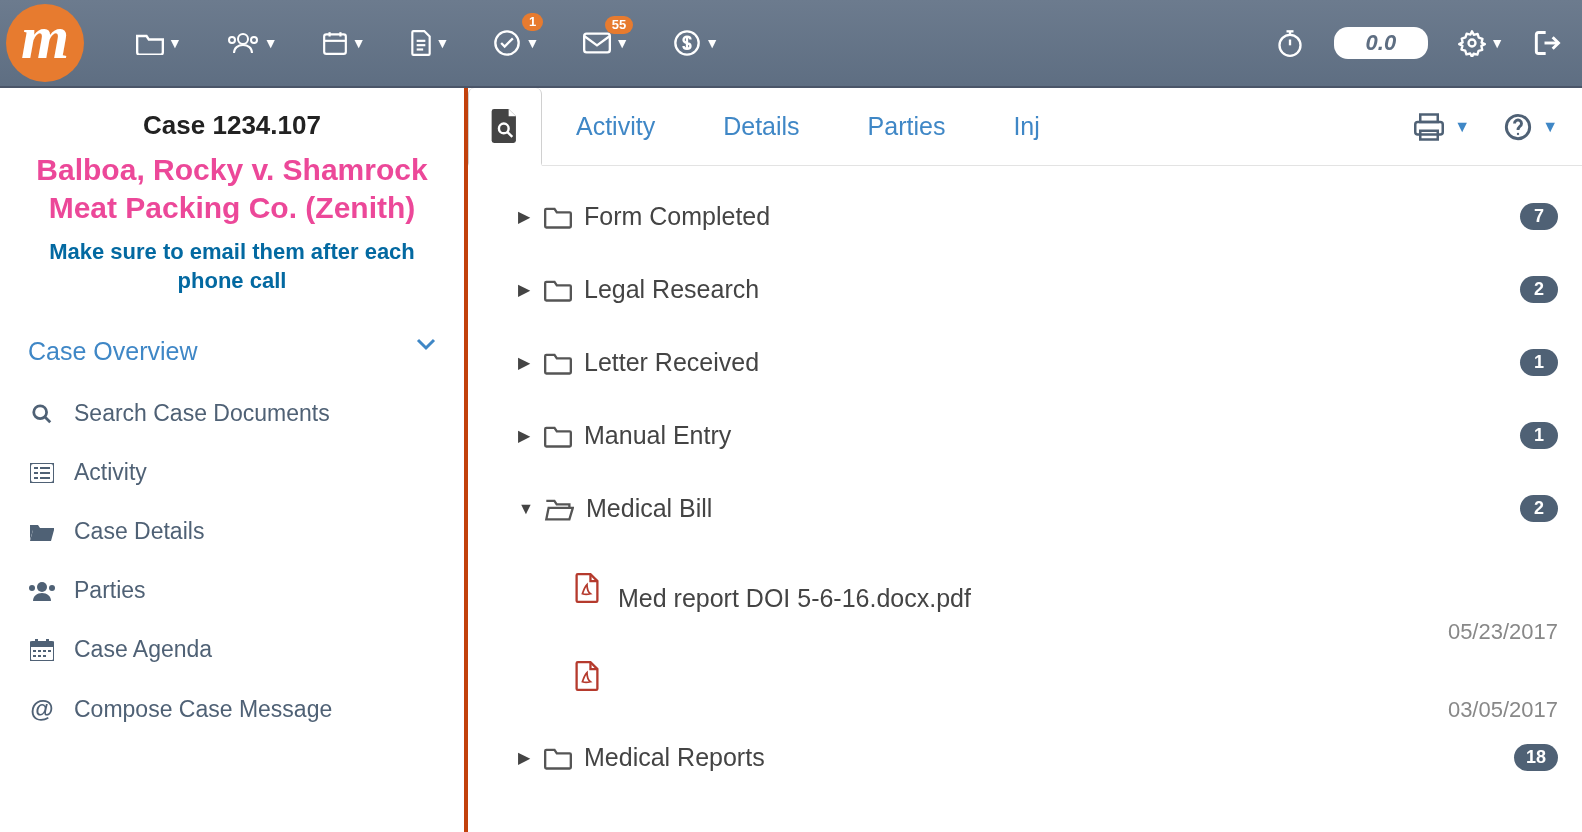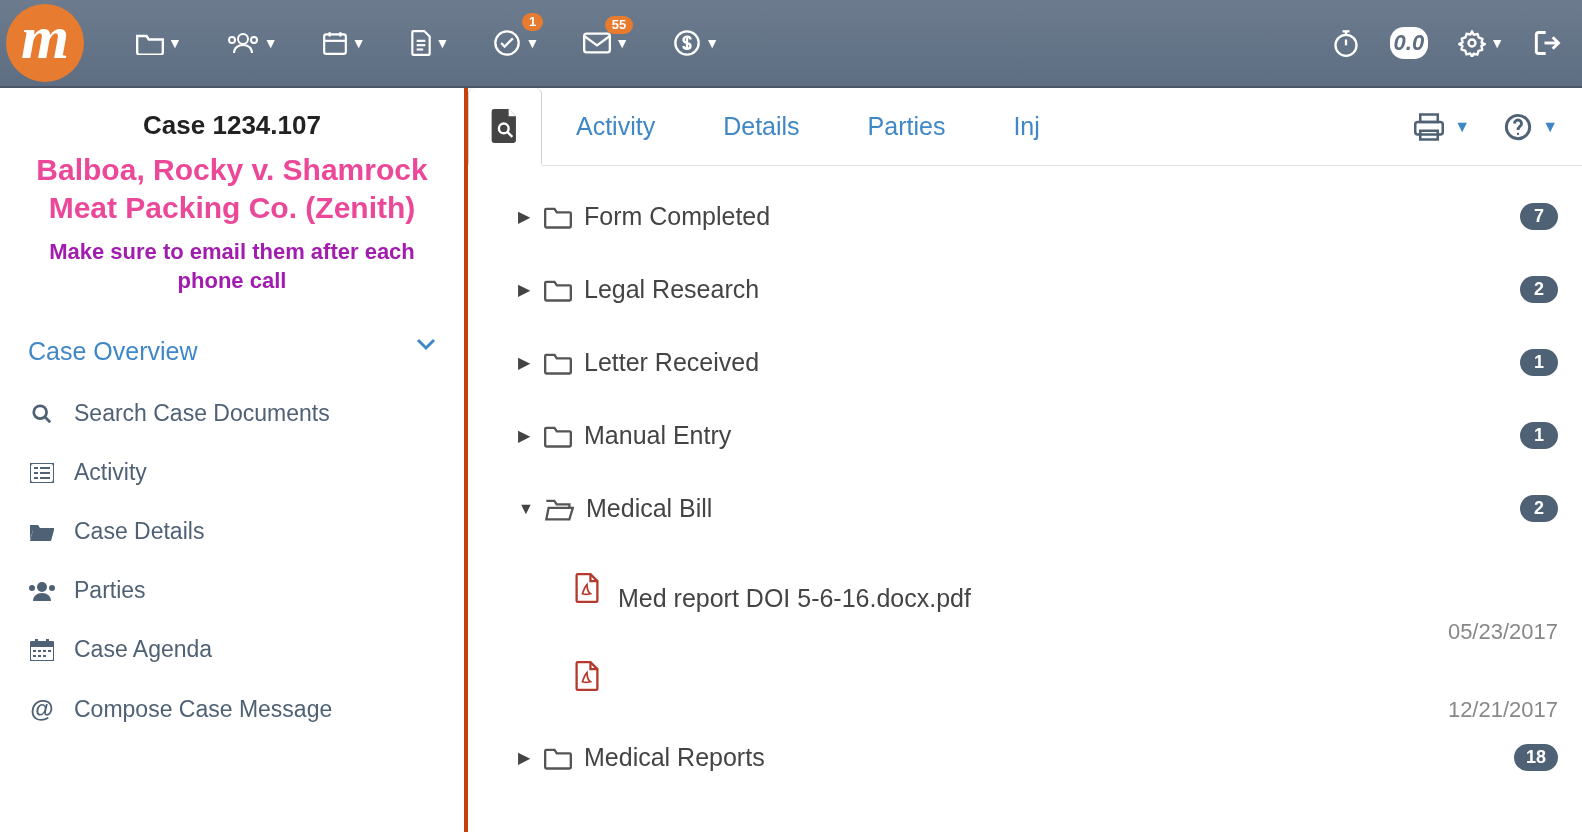--- a/index.html
+++ b/index.html
@@ -6,28 +6,28 @@
   body { font-family: "Helvetica Neue", Arial, sans-serif; background: #fff; width: 1582px; height: 832px; overflow: hidden; color: #4a4a4a; }
 
   
   .topbar { background: linear-gradient(to bottom, #6c7b8e, #5e6e82); height: 88px; display: flex; align-items: center; padding: 0 20px 0 0; border-bottom: 2px solid #4a5568; }
   .logo { width: 78px; height: 78px; background: #e77b2f; border-radius: 50%; display: flex; align-items: center; justify-content: center; margin-left: 6px; font-family: "Brush Script MT", cursive; font-size: 62px; color: #fff; font-style: italic; font-weight: bold; line-height: 0.6; padding-bottom: 10px;}
   .topbar-icons { display: flex; align-items: center; gap: 0; margin-left: 30px; }
   .topbar-icon { color: #fff; font-size: 26px; padding: 8px 22px; cursor: pointer; position: relative; display:flex; align-items:center; gap:4px;}
   .topbar-icon .caret { font-size: 14px; }
   .badge-notify { position: absolute; top: -8px; right: 18px; background: #e77b2f; color: #fff; border-radius: 10px; font-size: 13px; font-weight: bold; padding: 1px 7px; line-height: 16px; }
   .topbar-right { margin-left: auto; display: flex; align-items: center; gap: 30px; }
-  .timer-pill { background: #fff; color: #5e6e82; border-radius: 14px; padding: 3px 4px; font-weight: bold; font-style: italic; font-size: 22px; }
+  .timer-pill { background: #fff; color: #5e6e82; border-radius: 14px; padding: 3px 32px; font-weight: bold; font-style: italic; font-size: 22px; }
 
   
   .layout { display: flex; height: calc(100% - 88px); }
   .sidebar { width: 468px; padding: 22px 24px; border-right: 4px solid #c2410c; }
   .case-number { text-align: center; font-size: 26px; font-weight: bold; color: #222; margin-bottom: 10px; }
   .case-title { text-align: center; font-size: 30px; font-weight: bold; color: #ec4899; line-height: 1.25; margin-bottom: 12px; }
-  .case-note { text-align: center; font-size: 22px; font-weight: bold; color: #a21caf; margin-bottom: 34px; line-height: 1.3; padding: 0 10px;}
+  .case-note { text-align: center; font-size: 22px; font-weight: bold; color: #0369a1; margin-bottom: 34px; line-height: 1.3; padding: 0 10px;}
   .overview-row { display: flex; justify-content: space-between; color: #3f87c6; font-size: 25px; font-weight: 500; padding: 8px 4px 18px 4px; cursor: pointer;}
   .side-list { list-style: none; }
   .side-list li { display: flex; align-items: center; gap: 18px; color: #4f6175; font-size: 23px; padding: 16px 4px; cursor: pointer;}
   .side-list .si { width: 28px; display:inline-flex; justify-content:center; color:#4f6175; font-size:22px;}
 
   
   .content { flex: 1; display:flex; flex-direction:column; }
   .tabbar { display: flex; align-items: stretch; border-bottom: 1px solid #e3e3e3; height: 78px; padding-right: 24px; background:#fff;}
   .tab-btn-file { width: 74px; display:flex; align-items:center; justify-content:center; border: 1px solid #d0d0d0; border-bottom: 3px solid #fff; border-top:0; margin-bottom:-1px; border-top-left-radius:6px; border-top-right-radius:6px; cursor:pointer; color:#444;}
   .tab-label { padding: 0 34px; display:flex; align-items:center; color: #3f87c6; font-size: 25px; cursor:pointer;}
@@ -303,21 +303,21 @@
             </svg></span>
           <span class="filename">Med report DOI 5-6-16.docx.pdf</span>
           <span class="filedate">05/23/2017</span>
         </div>
         <div class="file-row">
           <span class="pdficon"><svg width="26" height="30" viewBox="0 0 22 26" fill="none" stroke="#b53a2d" stroke-width="2">
               <path d="M3 1h11l6 6v17a1 1 0 0 1-1 1H3a1 1 0 0 1-1-1V2a1 1 0 0 1 1-1z"></path>
               <path d="M14 1v6h6"></path>
               <path d="M7 18c2-6 4-8 4-8s0 6 3 8c-4 1-7 0-7 0z" stroke-width="1.5"></path>
             </svg></span>
-          <span class="filedate">12/21/2017</span>
+          <span class="filedate">03/05/2017</span>
         </div>
         <div class="folder-row">
           <span class="arrow">▶</span>
           <span class="ficon"><svg width="28" height="24" viewBox="0 0 24 20" fill="none" stroke="#555" stroke-width="2">
               <path d="M2 3h7l2 3h11a1 1 0 0 1 1 1v11a1 1 0 0 1-1 1H2a1 1 0 0 1-1-1V4a1 1 0 0 1 1-1z"></path>
             </svg></span>
           <span class="fname">Medical Reports</span>
           <span class="count-badge">18</span>
         </div>
       </div>

